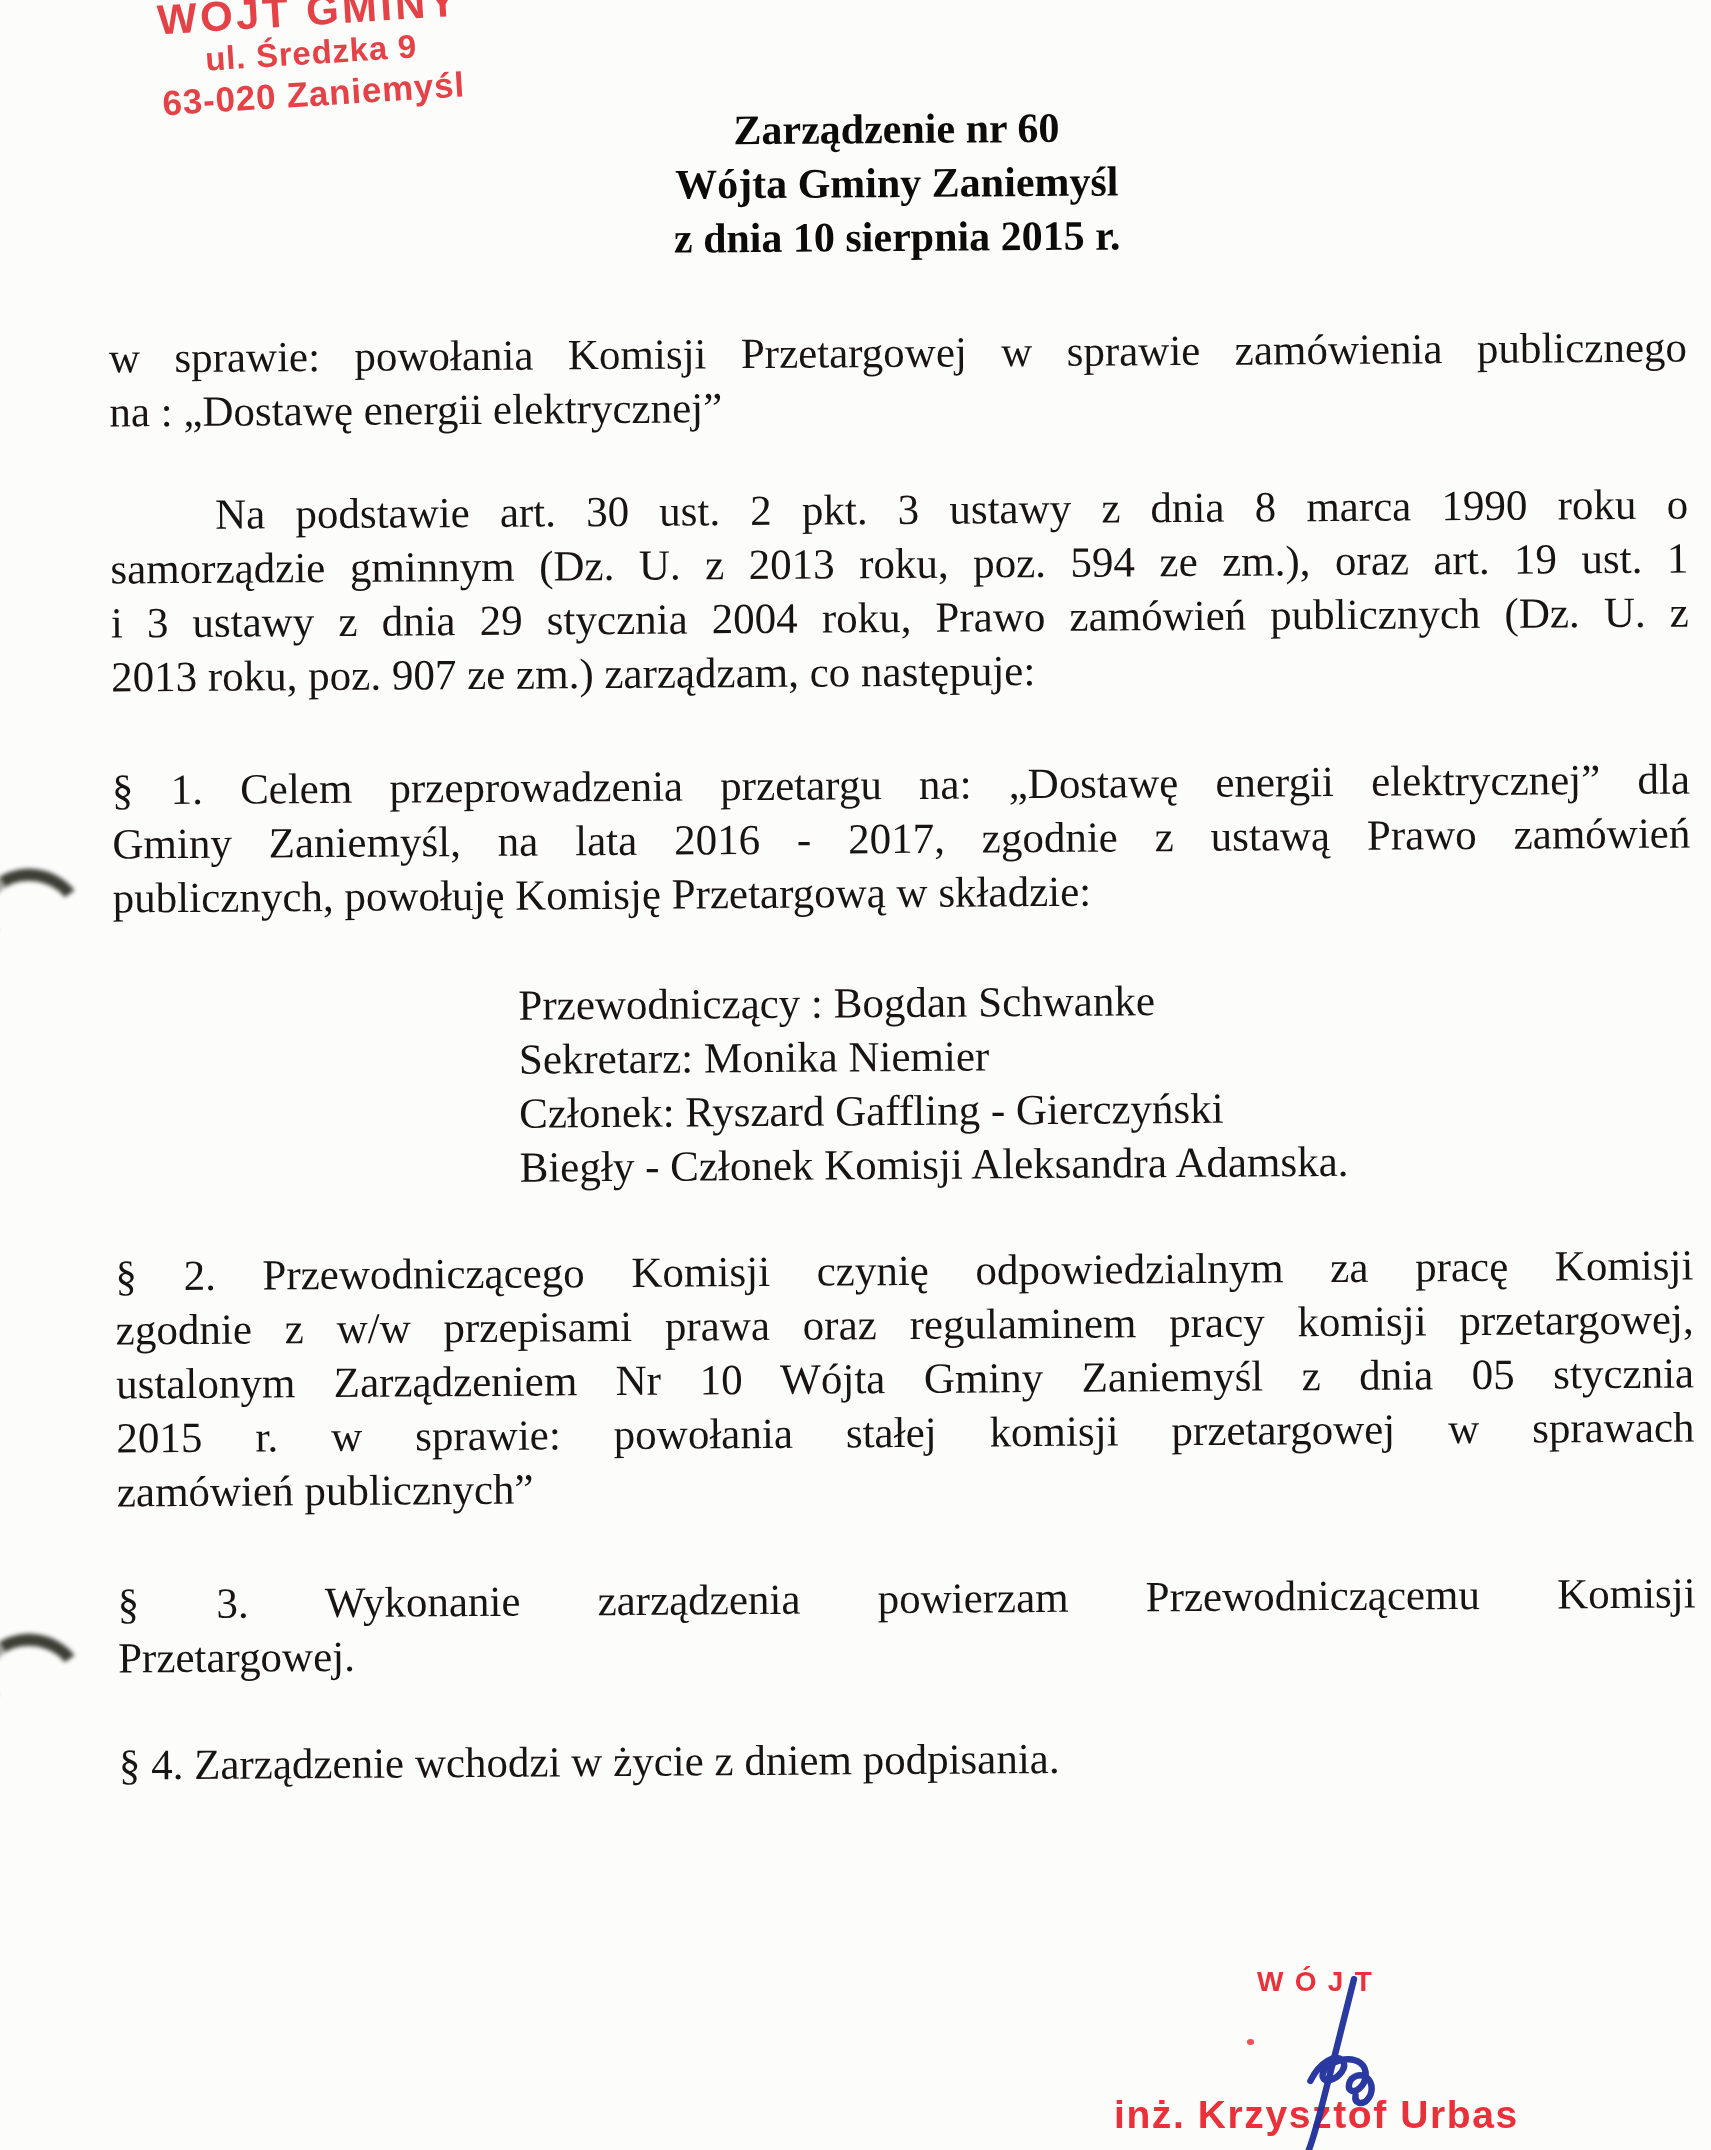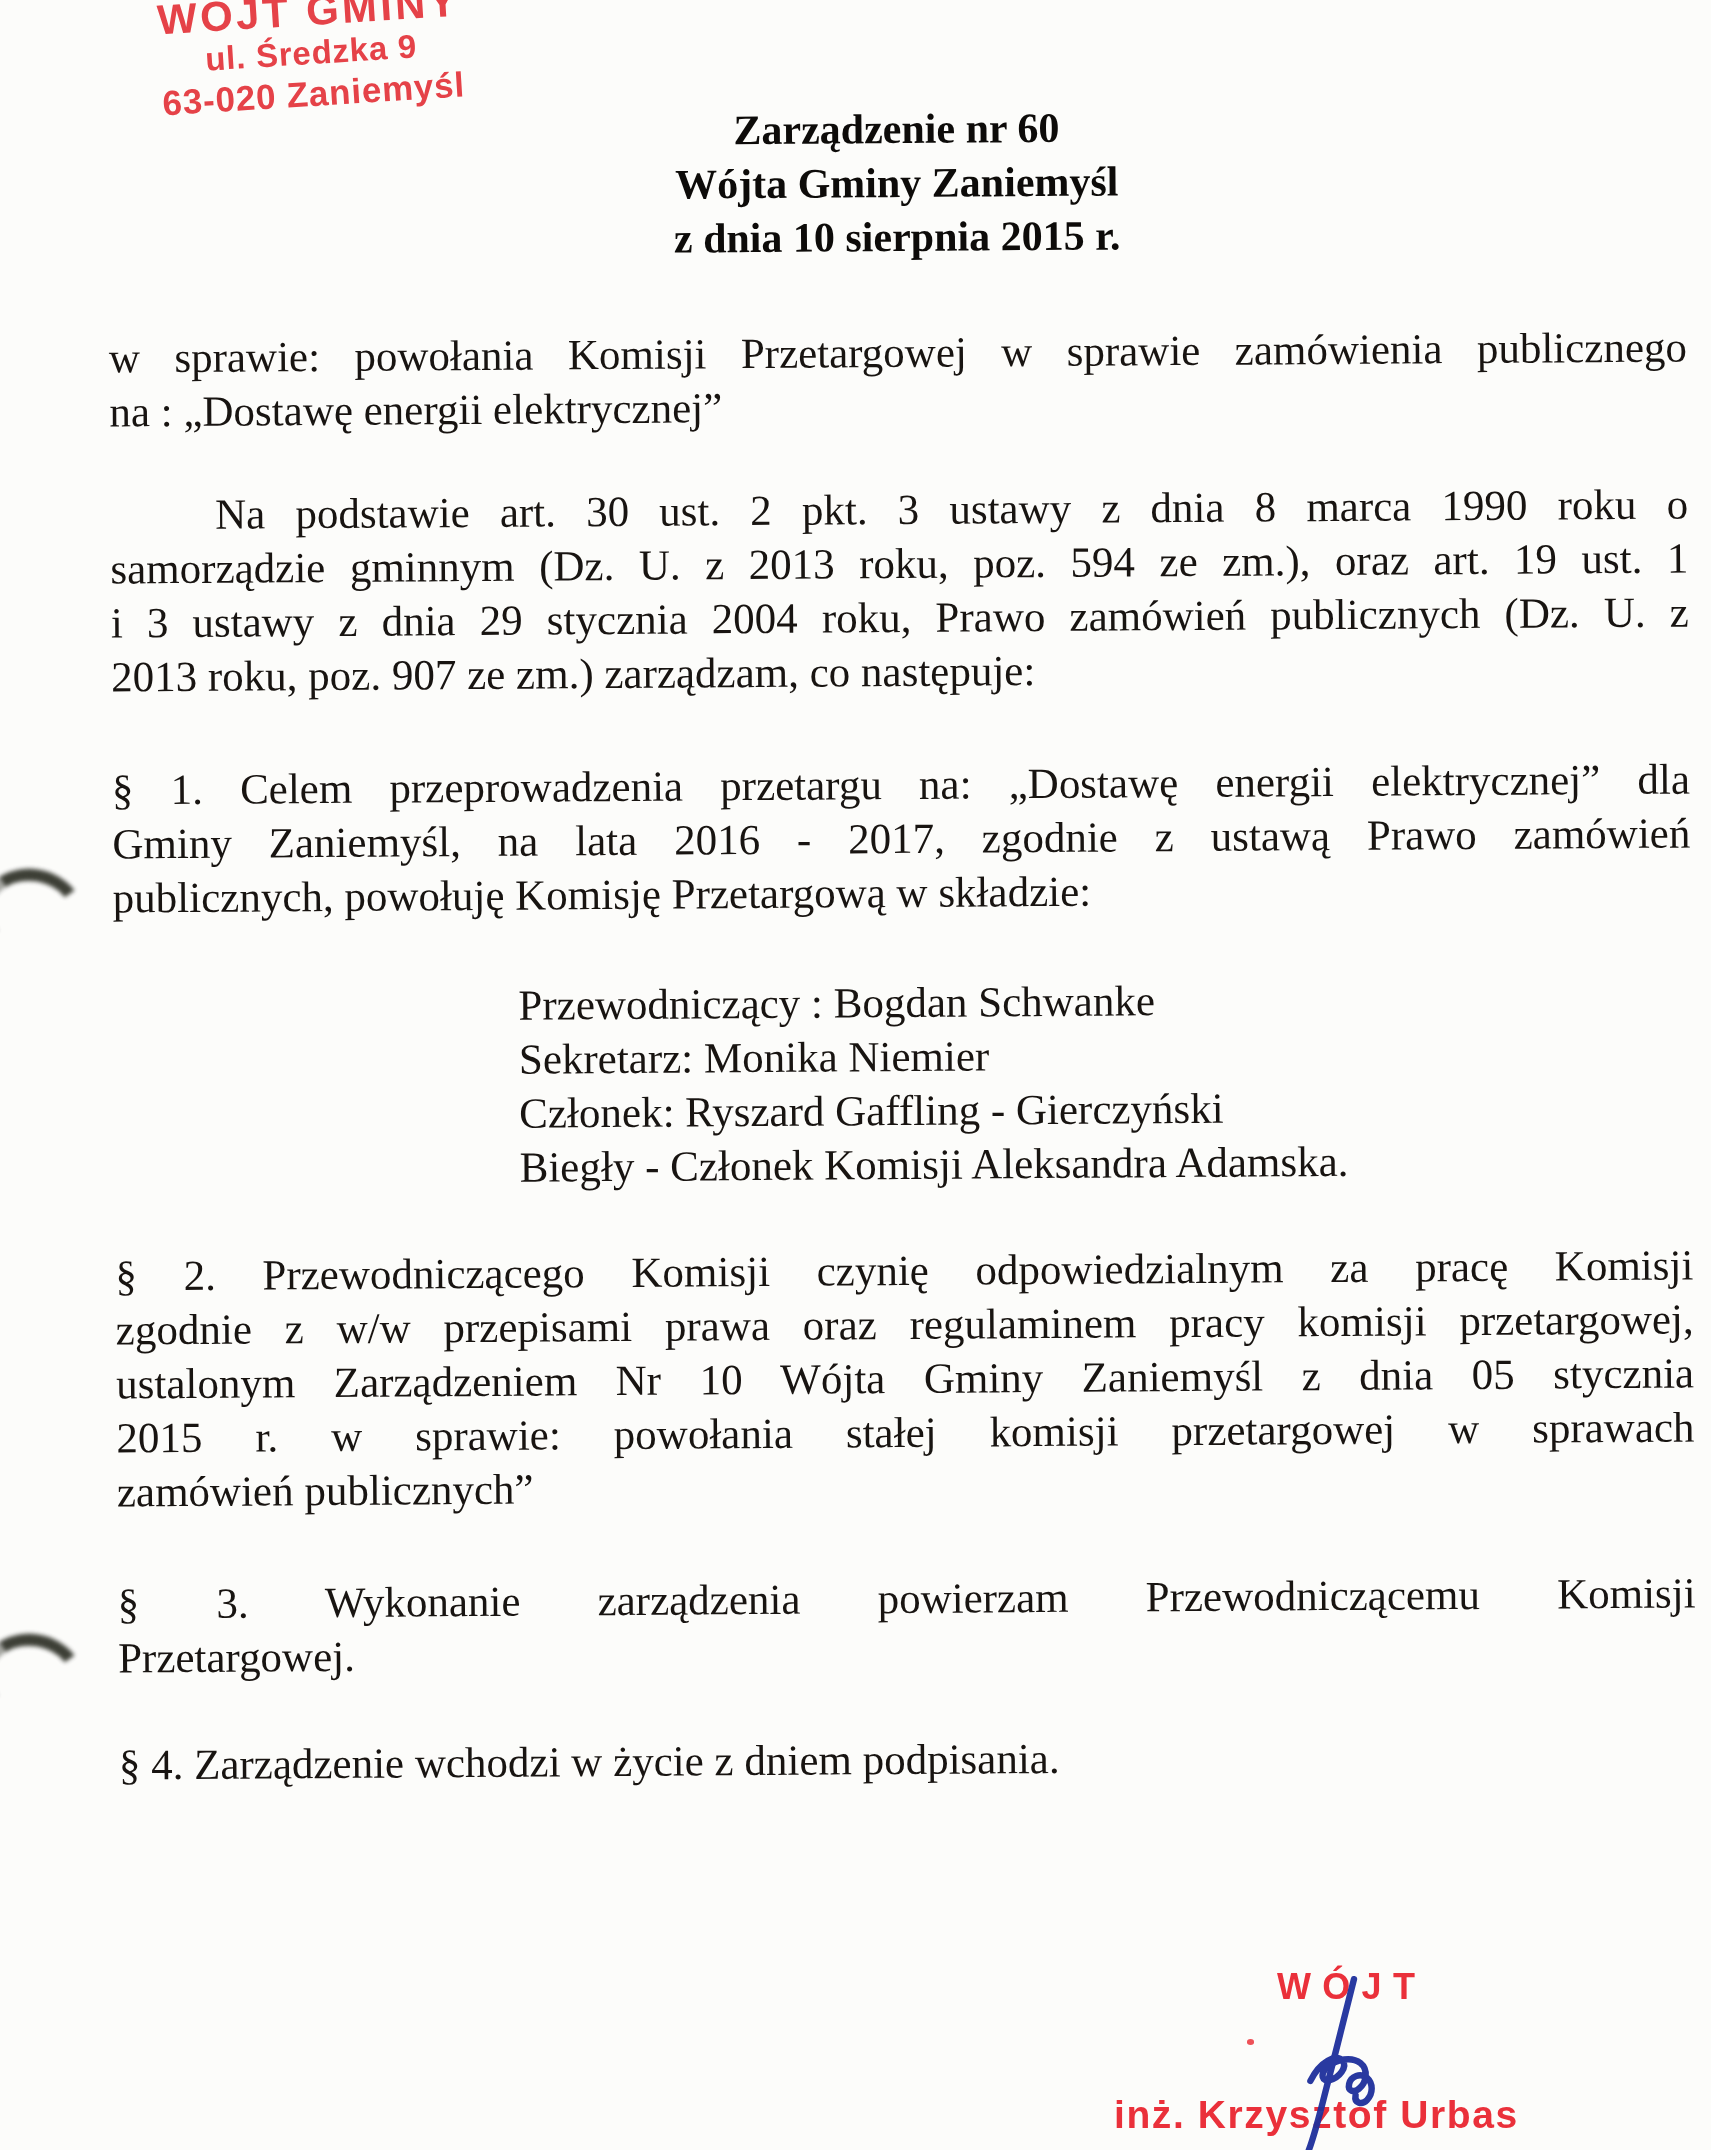--- a/index.html
+++ b/index.html
@@ -64,24 +64,23 @@
     filter:blur(2px);
     opacity:.88;
   }
   .hole-1 { top:869px; }
   .hole-2 { top:1634px; }
 
   
   .sig-wojt {
     position:absolute; left:1257px; top:1966px;
     font-family:"Liberation Sans", sans-serif; font-weight:bold;
-    font-size:36px; letter-spacing:11.3px;
+    font-size:28px; letter-spacing:11.3px;
     color: var(--sig-red, #ea2630);
     opacity:.95;
-    margin-left:20px;
   }
   .red-dot {
     position:absolute; left:1247px; top:2039px; width:7.3px; height:5.6px;
     background: var(--sig-red, #ea2630); border-radius:50%; opacity:.8;
   }
   .sig-name {
     position:absolute; left:1114px; top:2093px;
     font-family:"Liberation Sans", sans-serif; font-weight:bold;
     font-size:39px; letter-spacing:1.6px;
     color: var(--sig-red, #ea2630);

